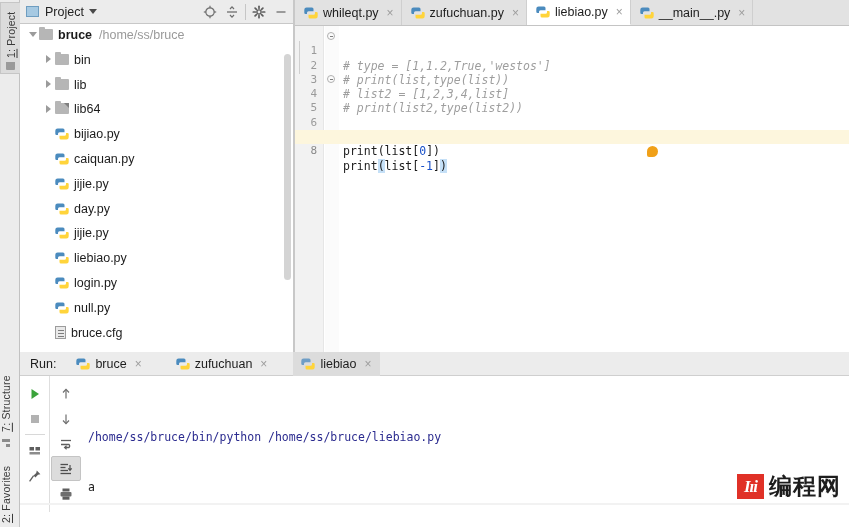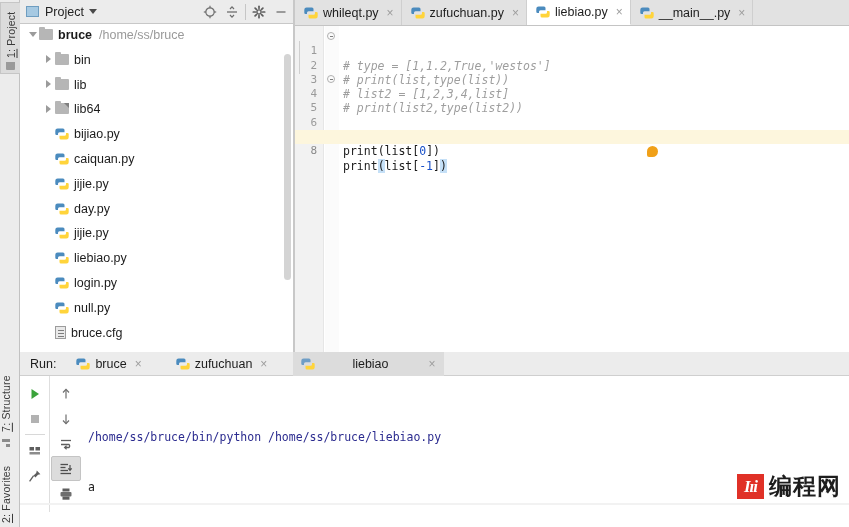--- a/index.html
+++ b/index.html
@@ -404,21 +404,21 @@
   .rtab {
     display: flex;
     align-items: center;
     height: 24px;
     padding: 0 7px 0 8px;
     font-size: 12.5px;
     color: #1d1d1d;
     white-space: nowrap;
     box-sizing: border-box;
   }
-  .rtab.active { background: #dcdcdc; gap: 32px; }
+  .rtab.active { background: #dcdcdc; }
   .rtab .ico-py { margin-right: 5px; }
   .run-body {
     position: relative;
     height: 136px;
     background: #ffffff;
   }
   .run-toolbar-a {
     position: absolute;
     left: 0; top: 0;
     width: 30px; height: 136px;

